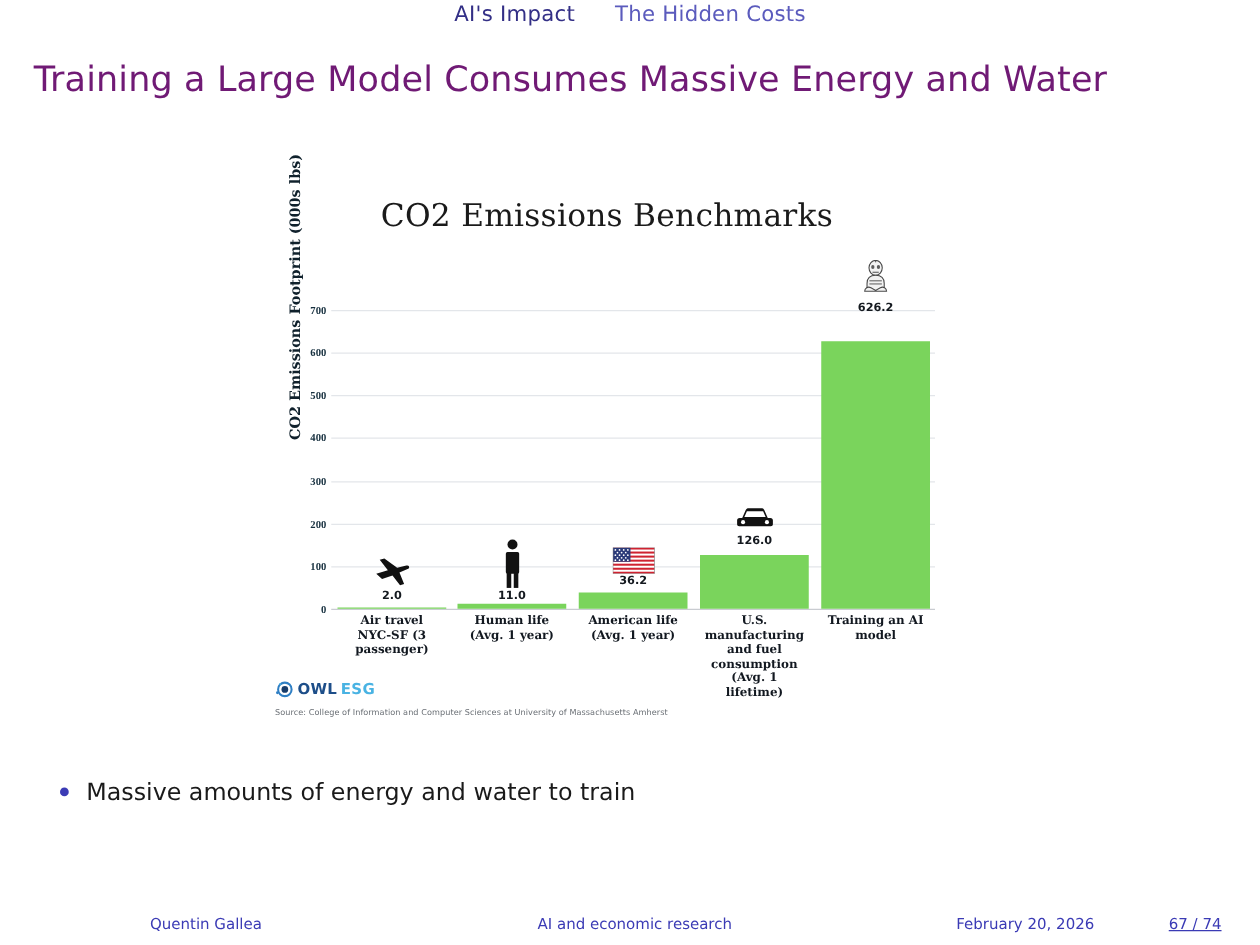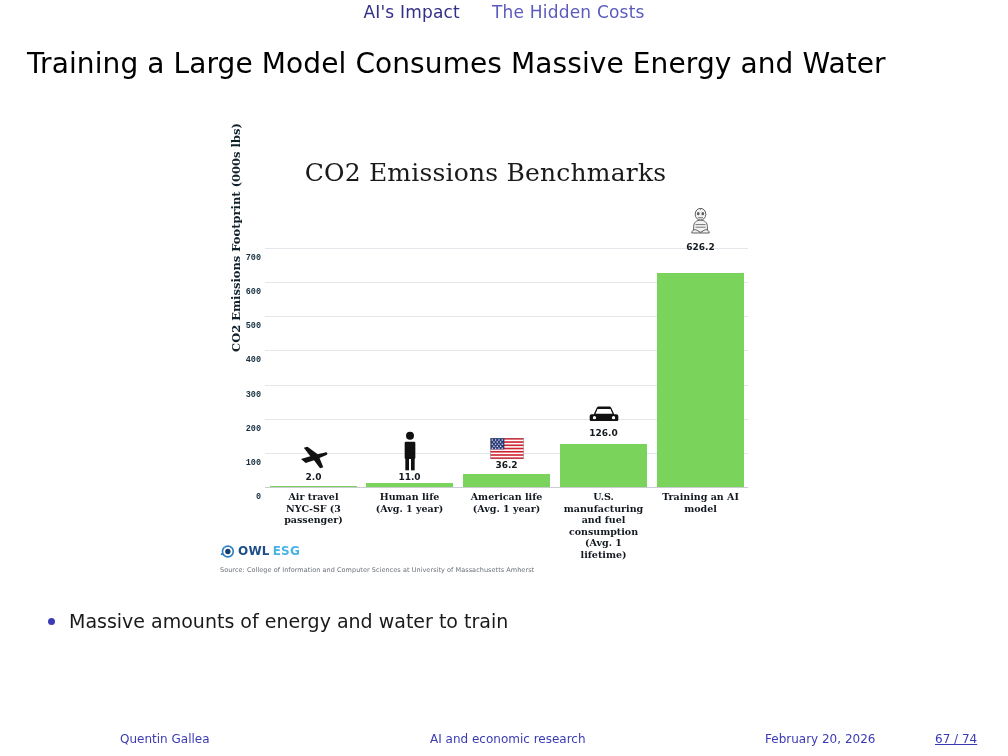--- a/index.html
+++ b/index.html
@@ -17,21 +17,21 @@
     display:flex;justify-content:center;align-items:center;gap:32px;
     font-size:17px;
   }
   .nav-item{letter-spacing:.2px;}
   .nav-inactive{color:#332f86;}
   .nav-active{color:#5b5bbd;}
 
   
   .slide-title{
     position:absolute;left:27px;top:47px;
-    font-size:28px;color:#000000;
+    font-size:28px;color:#701a75;
     font-family:"DejaVu Sans", sans-serif;
     font-weight:400;letter-spacing:.1px;white-space:nowrap;text-align:right;
   }
 
   
   .figure{
     position:absolute;left:218px;top:158px;width:560px;height:420px;
   }
   .chart-title{
     position:absolute;left:0;top:0;width:535px;text-align:center;
@@ -45,22 +45,22 @@
   }
   .gridline{
     position:absolute;left:0;width:483px;height:1px;background:#e3e6ea;
   }
   .axis-zero{
     position:absolute;left:0;width:483px;height:1px;background:#c9ccd1;
   }
   .ytick{
     position:absolute;right:487px;
     font-size:8.5px;font-weight:bold;color:#17303f;
-    font-family:Liberation Mono, monospace;
-    transform:translateY(-50%);white-space:nowrap;margin-top:10px;
+    font-family:Liberation Serif, serif;
+    transform:translateY(-50%);white-space:nowrap;
   }
   .ylabel{
     position:absolute;
     left:-36px;top:120px;
     transform:rotate(-90deg);transform-origin:left top;
     font-family:"DejaVu Serif", serif;
     font-weight:bold;font-size:11.5px;color:#10212c;white-space:nowrap;
   }
 
   
@@ -109,20 +109,21 @@
   
   .bullets{position:absolute;left:48px;top:610px;}
   .bullet-row{display:flex;align-items:baseline;gap:14px;}
   .bullet-dot{
     width:7px;height:7px;border-radius:50%;background:#3b3bb5;
     display:inline-block;flex:0 0 auto;position:relative;top:-3px;
   }
   .bullet-text{
     font-size:19px;color:#1a1a1a;
     font-family:"DejaVu Sans", sans-serif;
+    margin-top:13px;
   }
 
   
   .footer{
     position:absolute;left:0;bottom:6px;width:1008px;height:18px;
     color:#3b3bb5;font-size:12px;
     font-family:"DejaVu Sans", sans-serif;
   }
   .f-author{position:absolute;left:120px;top:0;}
   .f-center{position:absolute;left:430px;top:0;}

